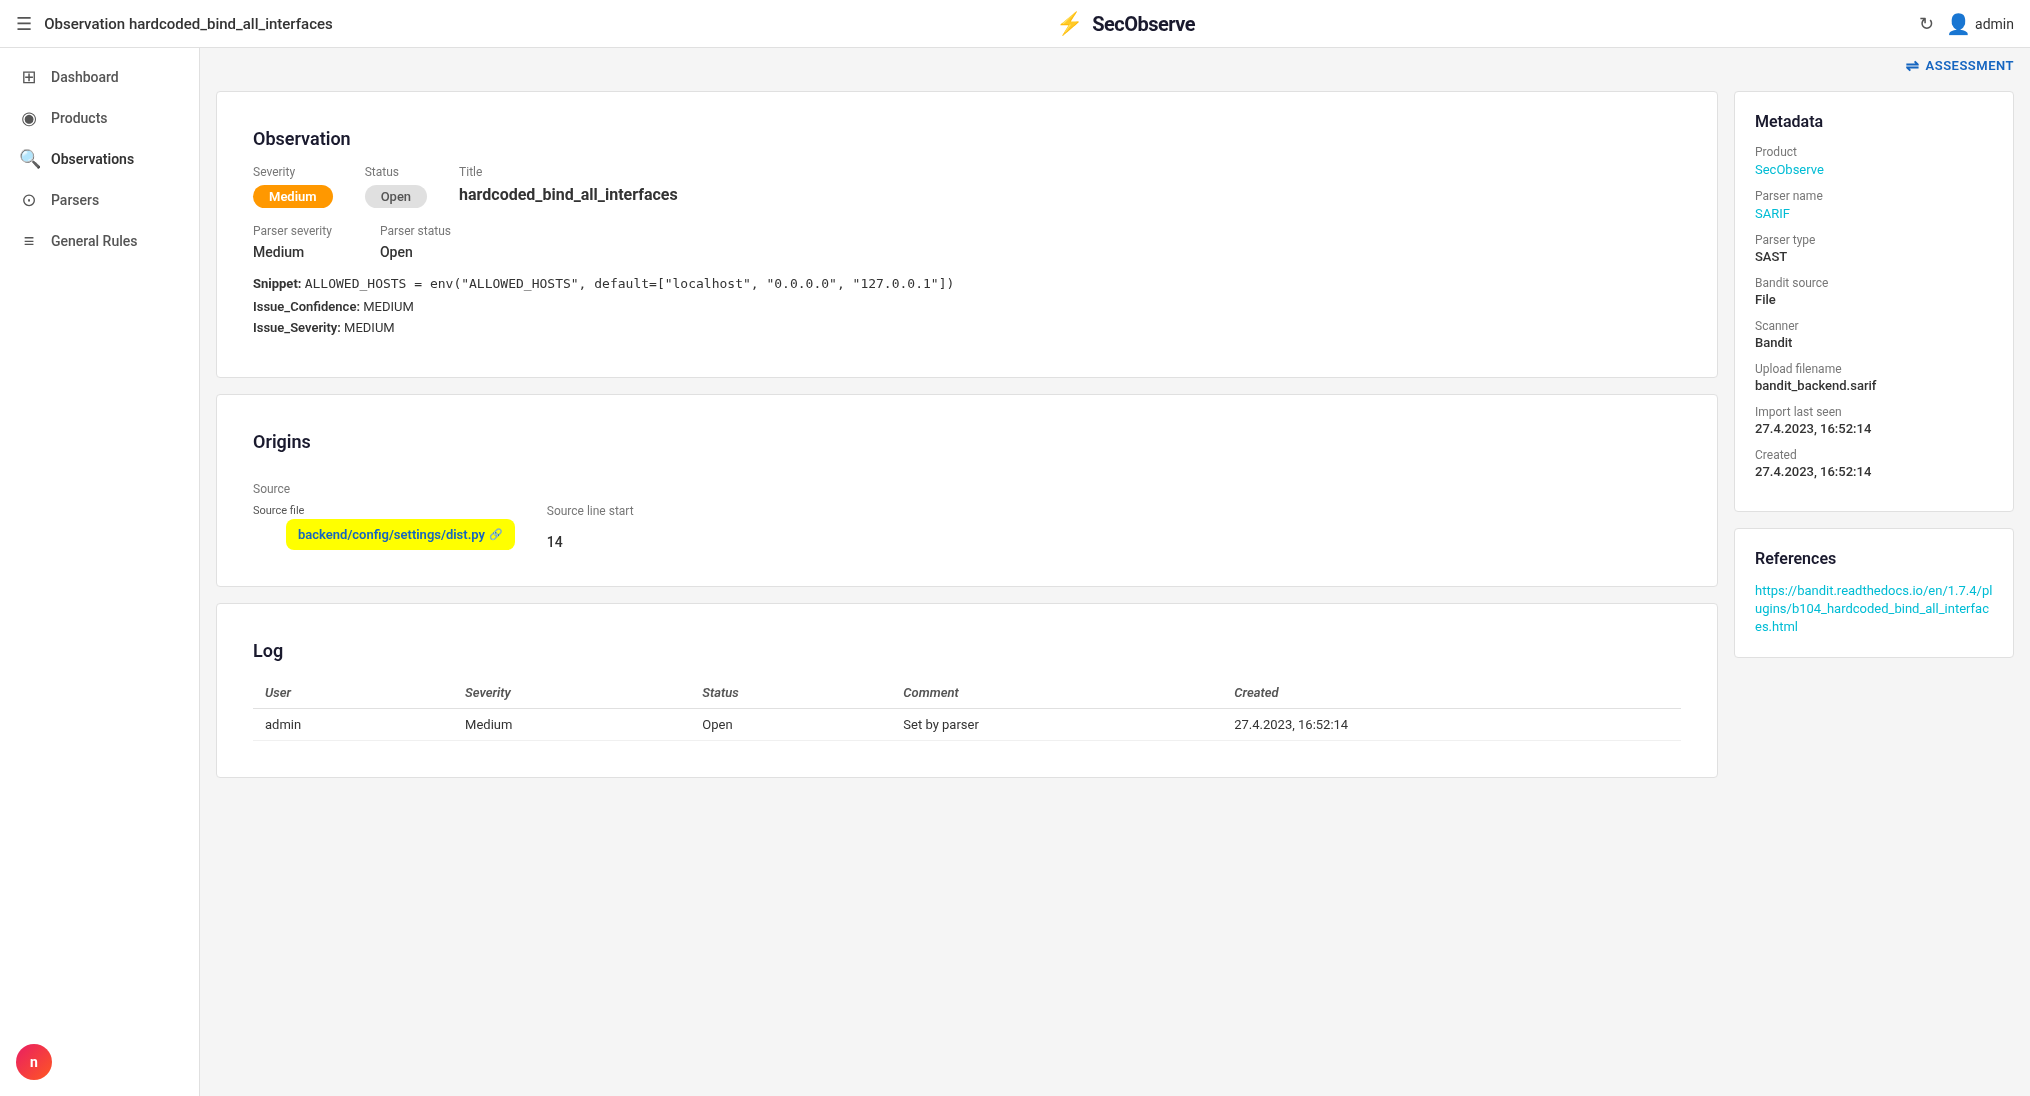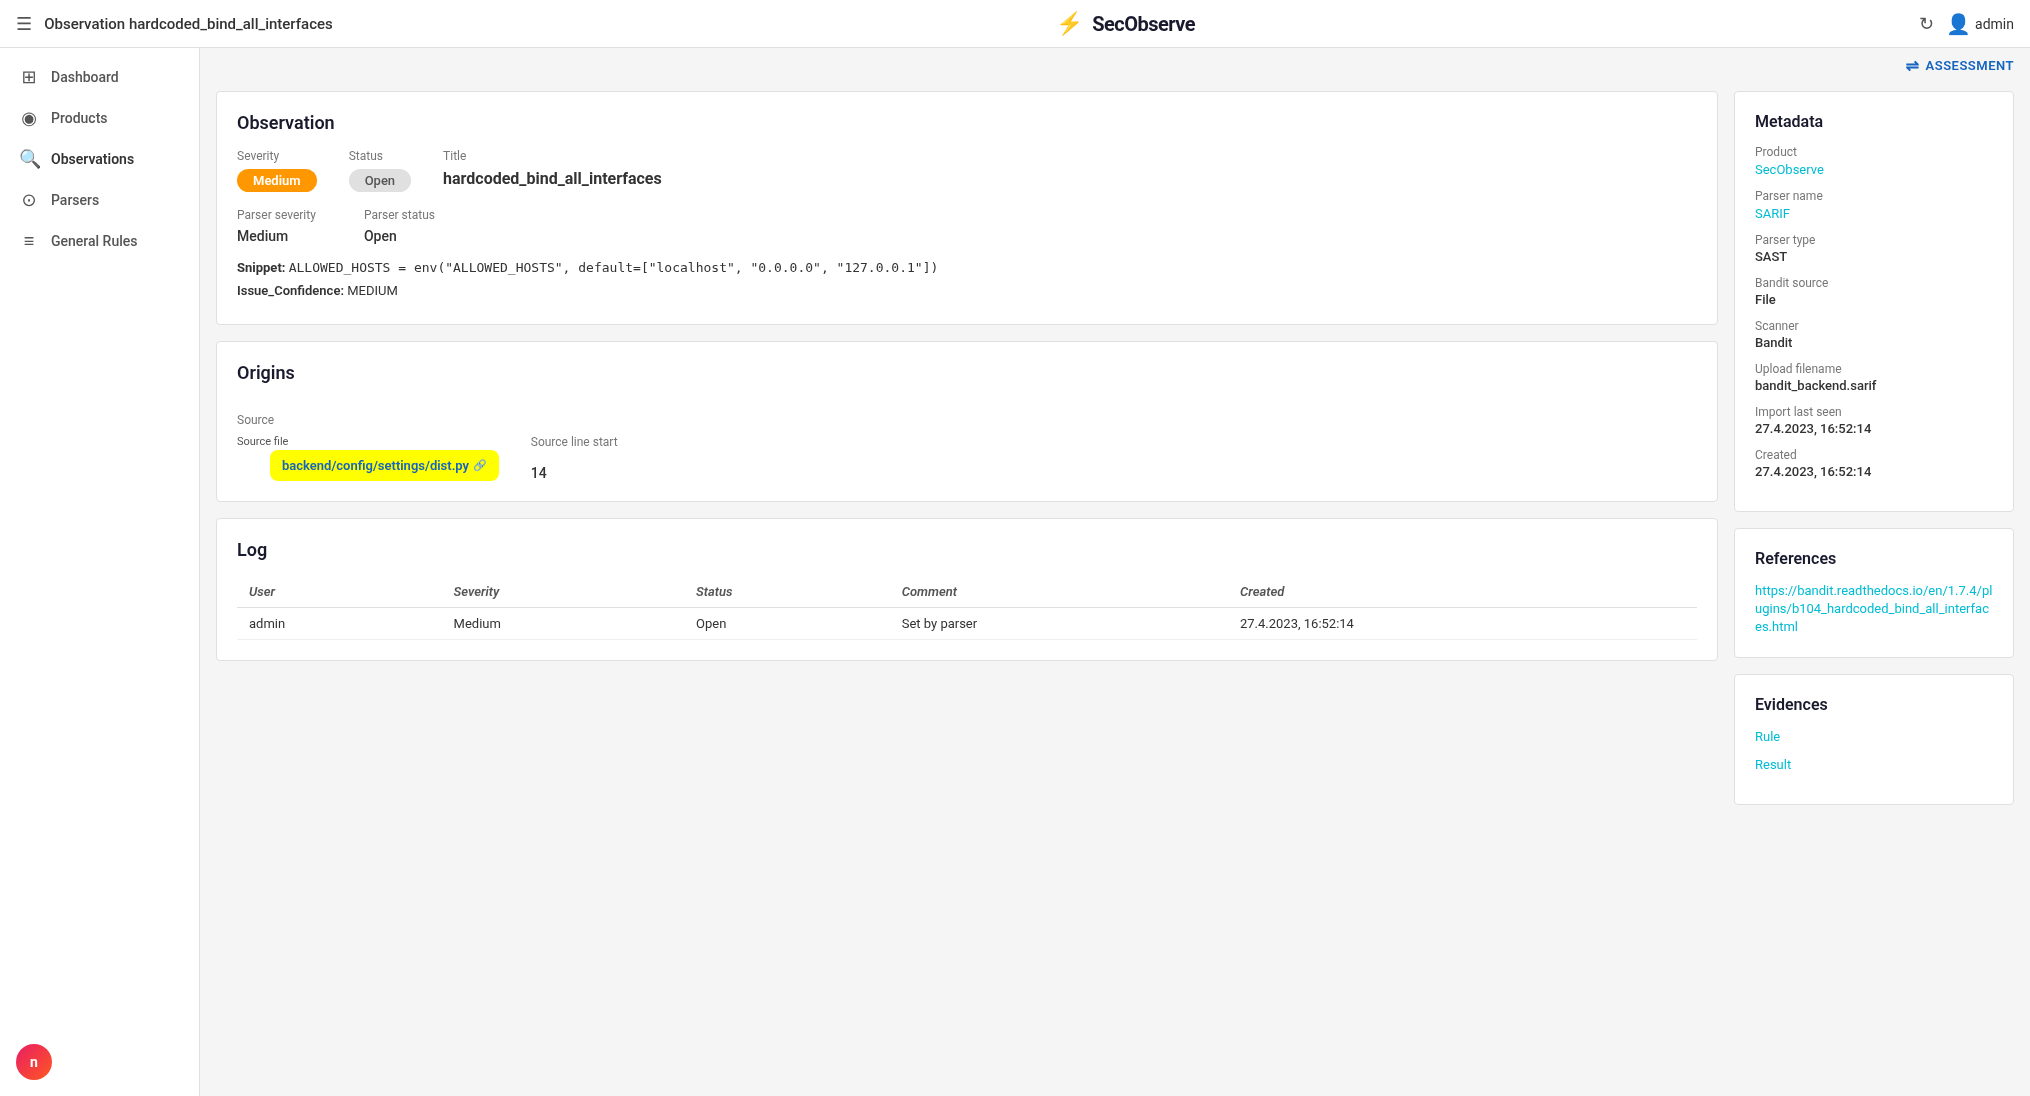--- a/index.html
+++ b/index.html
@@ -25,21 +25,21 @@
     .sidebar-item.active { color: #333; border-left-color: transparent; }
     .sidebar-item .si-icon { font-size: 18px; width: 20px; text-align: center; }
     .sidebar-bottom { margin-top: auto; padding: 16px; }
     .sidebar-avatar { width: 36px; height: 36px; border-radius: 50%; background: linear-gradient(135deg, #e91e63, #ff5722); display: flex; align-items: center; justify-content: center; color: white; font-weight: bold; font-size: 14px; }
     .assessment-btn { display: flex; align-items: center; gap: 6px; color: #1565c0; font-size: 13px; font-weight: 600; cursor: pointer; text-transform: uppercase; letter-spacing: 0.5px; }
 
     
     .center-panel { flex: 1; display: flex; flex-direction: column; gap: 16px; }
 
     
-    .card { background: #fff; border-radius: 4px; border: 1px solid #e0e0e0; padding: 20px; }
+    .card { background: #fff; border-radius: 4px; border: 1px solid #e0e0e0; padding: 36px; }
 
     .section-title { font-size: 18px; font-weight: 600; color: #1a1a2e; margin-bottom: 16px; }
 
     
     .obs-fields-row { display: flex; gap: 32px; align-items: flex-start; margin-bottom: 16px; }
     .field-group { display: flex; flex-direction: column; gap: 6px; }
     .field-label { font-size: 12px; color: #777; }
     .field-value { font-size: 14px; color: #333; font-weight: 500; }
 
     .badge-medium { background: #ff9800; color: #fff; border-radius: 16px; padding: 4px 16px; font-size: 13px; font-weight: 600; display: inline-block; }
@@ -179,20 +179,21 @@
               <span class="field-label">Parser status</span>
               <span class="field-value">Open</span>
             </div>
           </div>
 
 
           <div class="snippet-line"><strong>Snippet:</strong> <code>ALLOWED_HOSTS = env("ALLOWED_HOSTS", default=["localhost", "0.0.0.0", "127.0.0.1"])</code></div>
 
           <div class="meta-line"><strong>Issue_Confidence:</strong> <span>MEDIUM</span></div>
 
+          <div class="meta-line"><strong>Issue_Severity:</strong> <span>MEDIUM</span></div>
         </div>
 
         <div class="card">
           <div class="section-title">Origins</div>
 
           <div class="origins-source-label">Source</div>
 
           <div class="origins-row">
             <div>
               <div class="source-file-label">Source file</div>
@@ -280,27 +281,18 @@
             <div class="meta-item-label">Created</div>
             <div class="meta-item-value">27.4.2023, 16:52:14</div>
           </div>
         </div>
 
         <div class="meta-section">
           <div class="meta-section-title">References</div>
           <a class="ref-link" href="#">https://bandit.readthedocs.io/en/1.7.4/plugins/b104_hardcoded_bind_all_interfaces.html</a>
         </div>
 
-        <div class="meta-section">
-          <div class="meta-section-title">Evidences</div>
-          <div class="meta-item">
-            <a class="meta-item-link" href="#">Rule</a>
-          </div>
-          <div class="meta-item">
-            <a class="meta-item-link" href="#">Result</a>
-          </div>
-        </div>
 
       </div>
 
     </div>
   </div>
 </div>
 
 </body></html>

